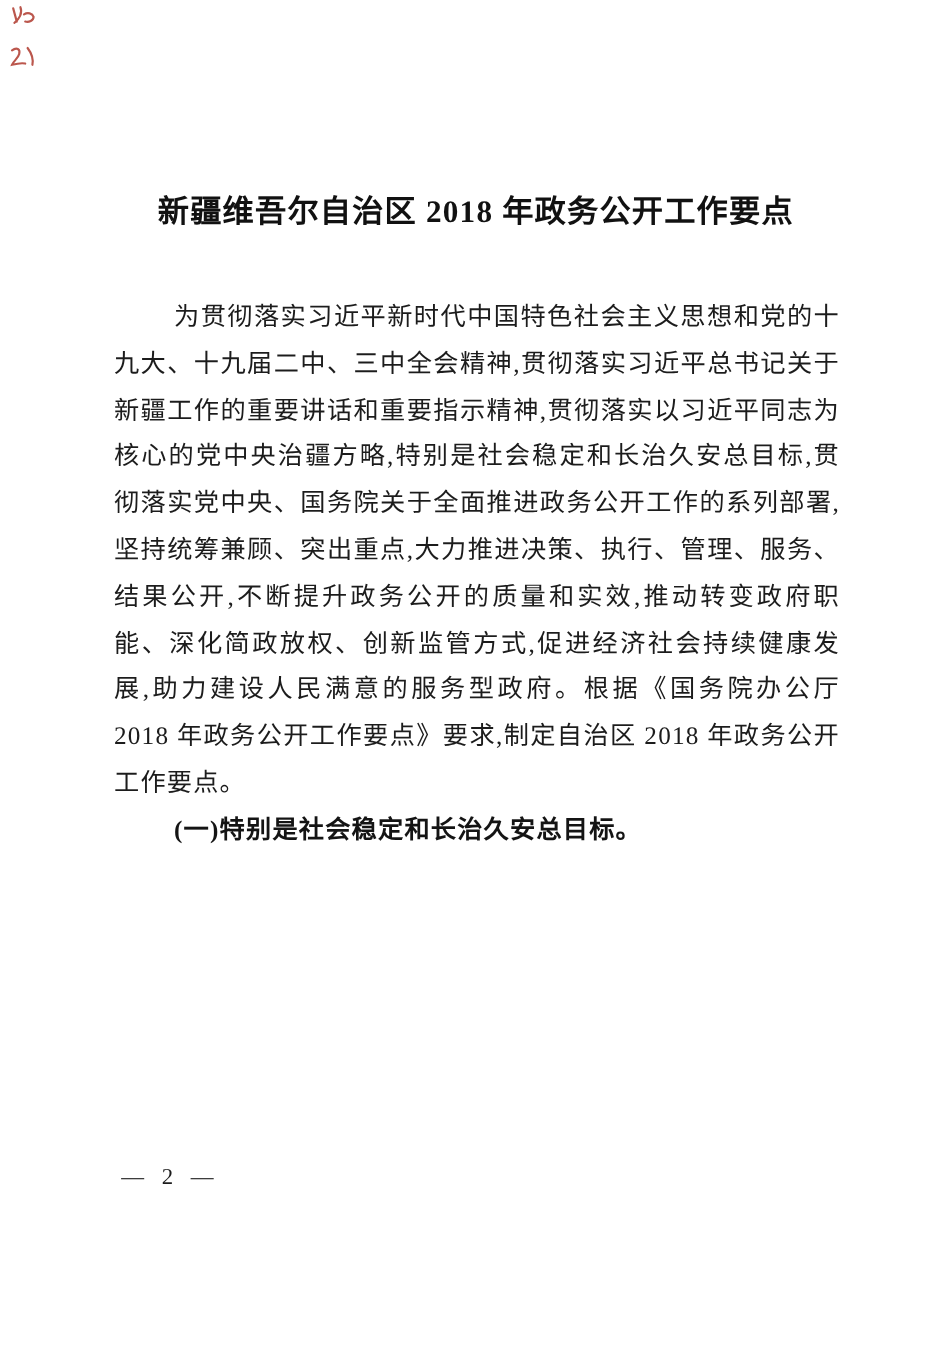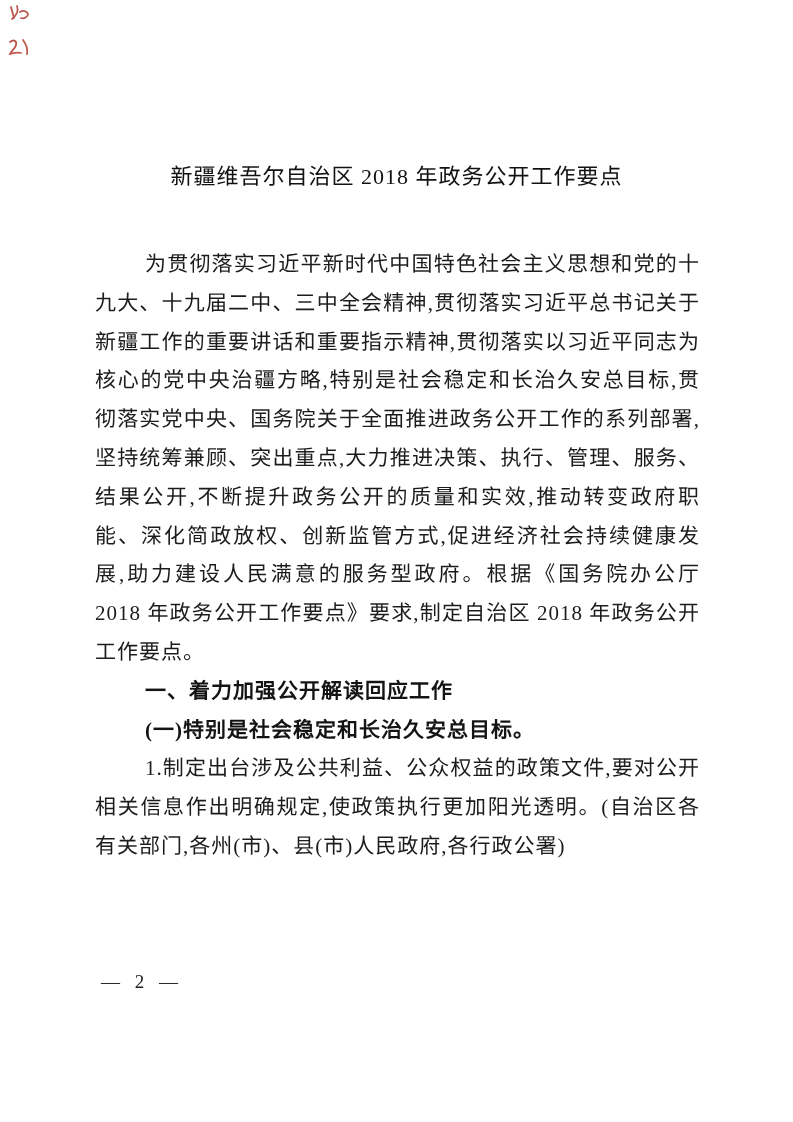--- a/index.html
+++ b/index.html
@@ -8,23 +8,23 @@
     width: 793px;
     height: 1122px;
     background: #ffffff;
     overflow: hidden;
     font-family: "Liberation Serif", "DejaVu Serif", serif;
     color: #1c1c1c;
     box-sizing: border-box;
   }
   .doc-title {
     margin: 155px 56px 0 56px;
-    font-size: 22px;
+    font-size: 26px;
     line-height: 44px;
-    font-weight: 400;
+    font-weight: 700;
     text-align: center;
     letter-spacing: 1px;
     color: #111111;
   }
   .doc-body {
     margin: 46px 93px 0 95px;
     width: 605px;
     font-size: 21px;
     line-height: 38.8px;
     letter-spacing: 1px;
@@ -67,20 +67,18 @@
   </svg>
 
   <svg class="red-mark red-mark-2" width="26" height="22" viewBox="0 0 26 22">
     <path d="M3 6 C7 3 10 5 9 9 C8 13 4 15 3 18 C7 17 11 16 14 17 M16 4 C19 8 21 13 20 18" fill="none" stroke="#b03a2e" stroke-width="1.8" stroke-linecap="round"></path>
   </svg>
 
   <h1 class="doc-title">新疆维吾尔自治区 2018 年政务公开工作要点</h1>
 
   <div class="doc-body">
     <p class="body-paragraph">为贯彻落实习近平新时代中国特色社会主义思想和党的十九大、十九届二中、三中全会精神,贯彻落实习近平总书记关于新疆工作的重要讲话和重要指示精神,贯彻落实以习近平同志为核心的党中央治疆方略,特别是社会稳定和长治久安总目标,贯彻落实党中央、国务院关于全面推进政务公开工作的系列部署,坚持统筹兼顾、突出重点,大力推进决策、执行、管理、服务、结果公开,不断提升政务公开的质量和实效,推动转变政府职能、深化简政放权、创新监管方式,促进经济社会持续健康发展,助力建设人民满意的服务型政府。根据《国务院办公厅 2018 年政务公开工作要点》要求,制定自治区 2018 年政务公开工作要点。</p>
-    <p class="section-heading">一、着力加强公开解读回应工作</p>
     <p class="sub-heading">(一)特别是社会稳定和长治久安总目标。</p>
-    <p class="body-paragraph">1.制定出台涉及公共利益、公众权益的政策文件,要对公开相关信息作出明确规定,使政策执行更加阳光透明。(自治区各有关部门,各州(市)、县(市)人民政府,各行政公署)</p>
   </div>
 
   <div class="page-number">— 2 —</div>
 
 </div>
 
 </body></html>

